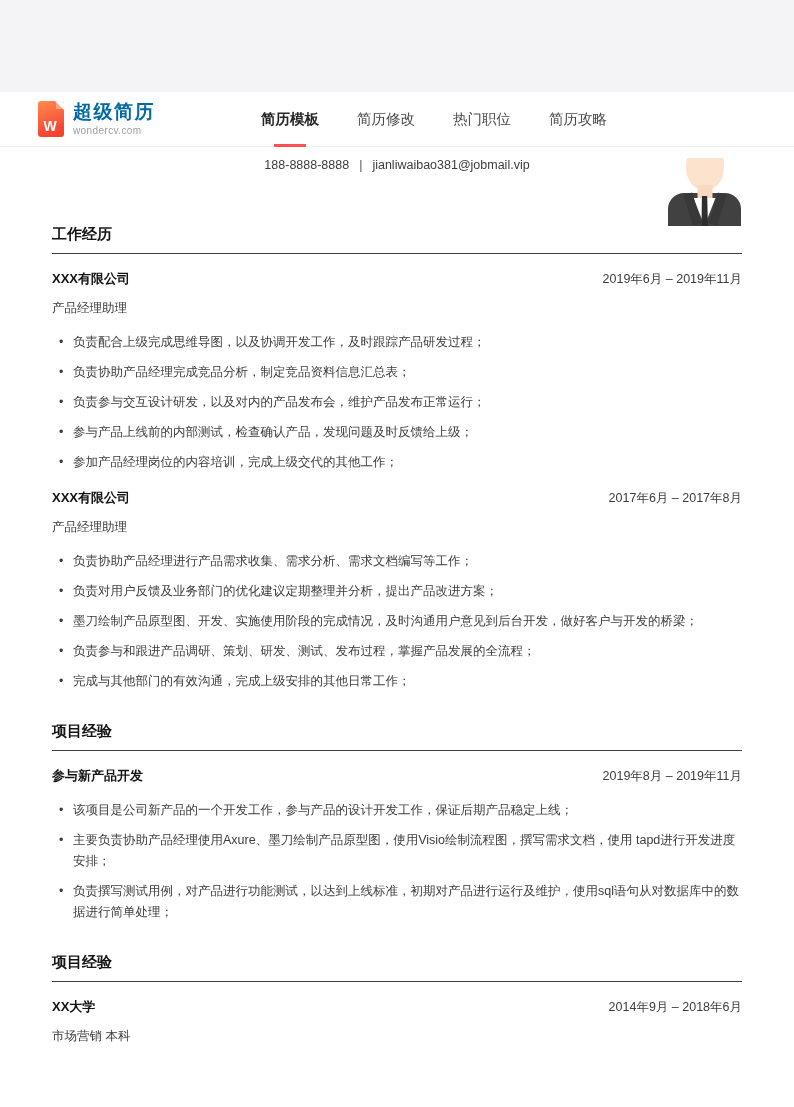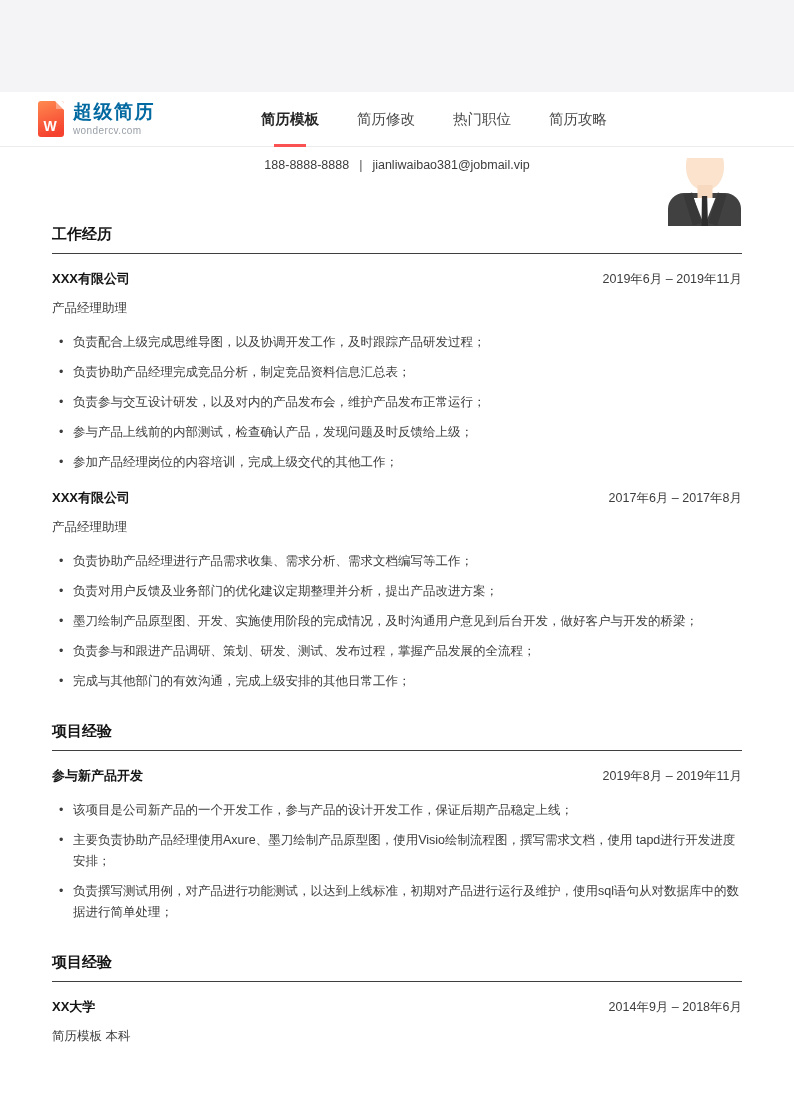--- a/index.html
+++ b/index.html
@@ -157,18 +157,18 @@
           </div>
         </section>
         <section class="section">
           <div class="section-title">项目经验</div>
           <div class="section-divider"></div>
           <div class="entry">
             <div class="entry-header">
               <span class="entry-name">XX大学</span>
               <span class="entry-date">2014年9月 – 2018年6月</span>
             </div>
-            <div class="entry-subtitle">简历模板 本科</div>
+            <div class="entry-subtitle">市场营销 本科</div>
           </div>
         </section>
       </div>
   </main>
 </div>
 
 </body></html>

